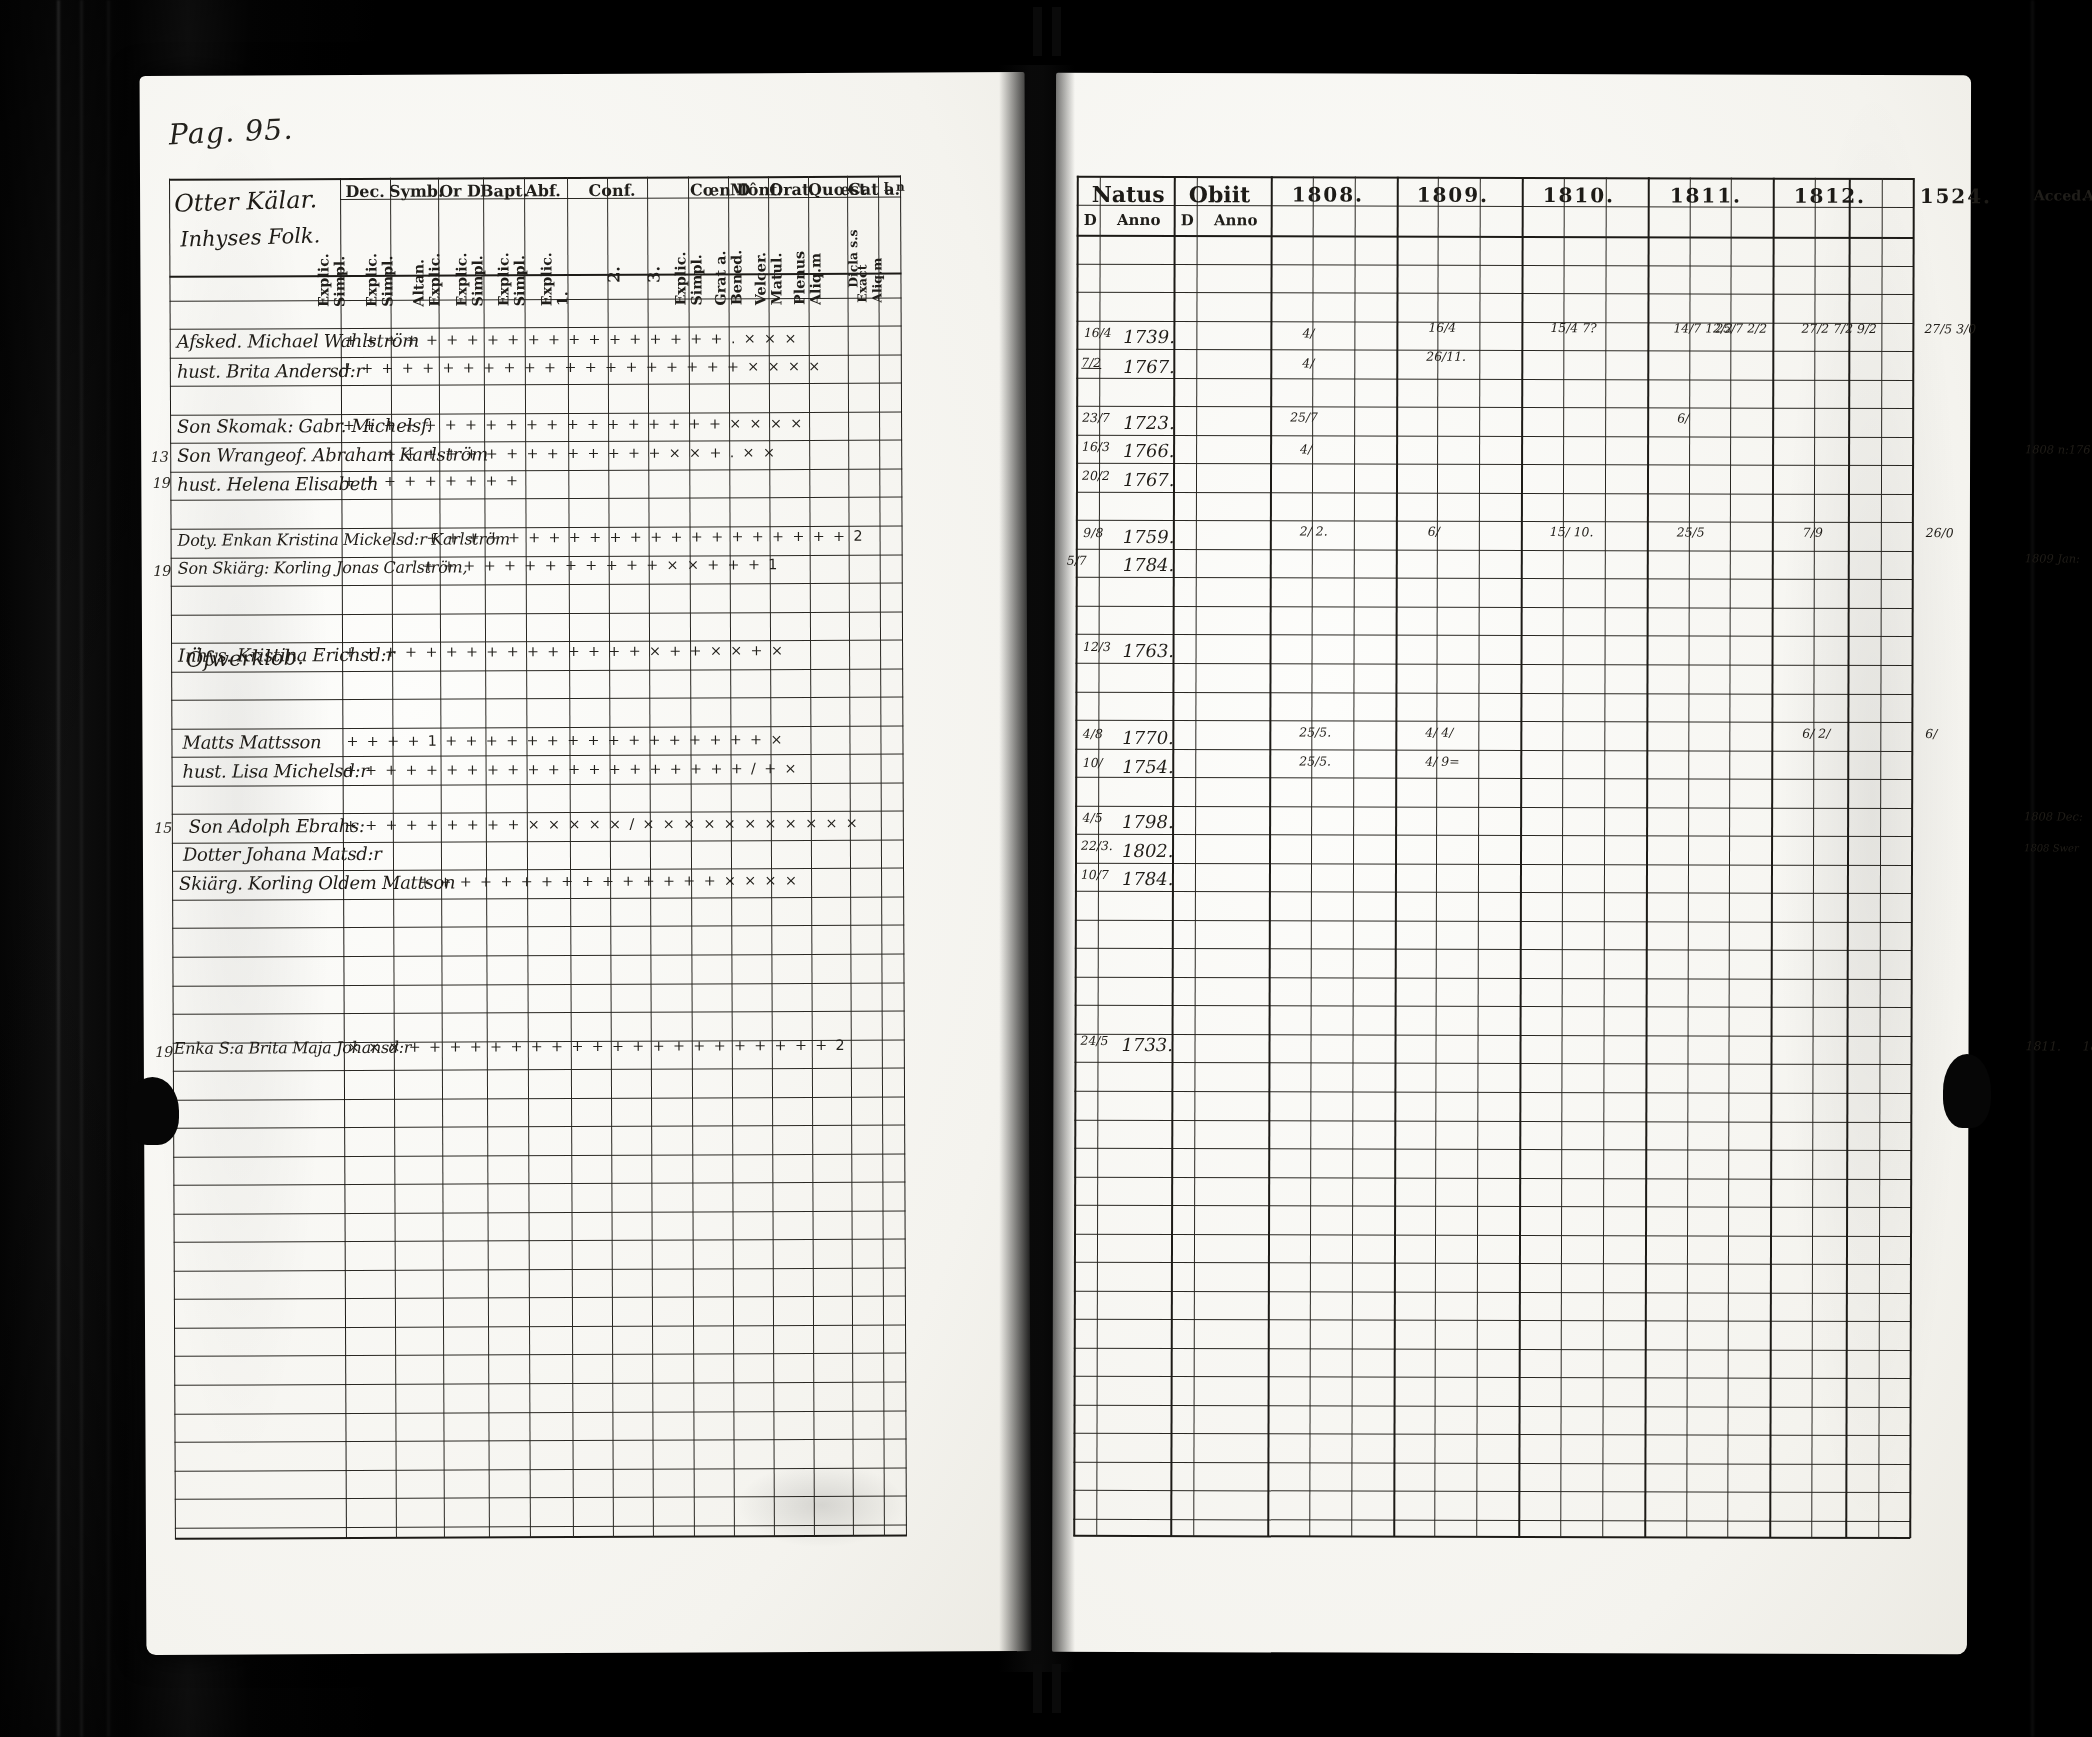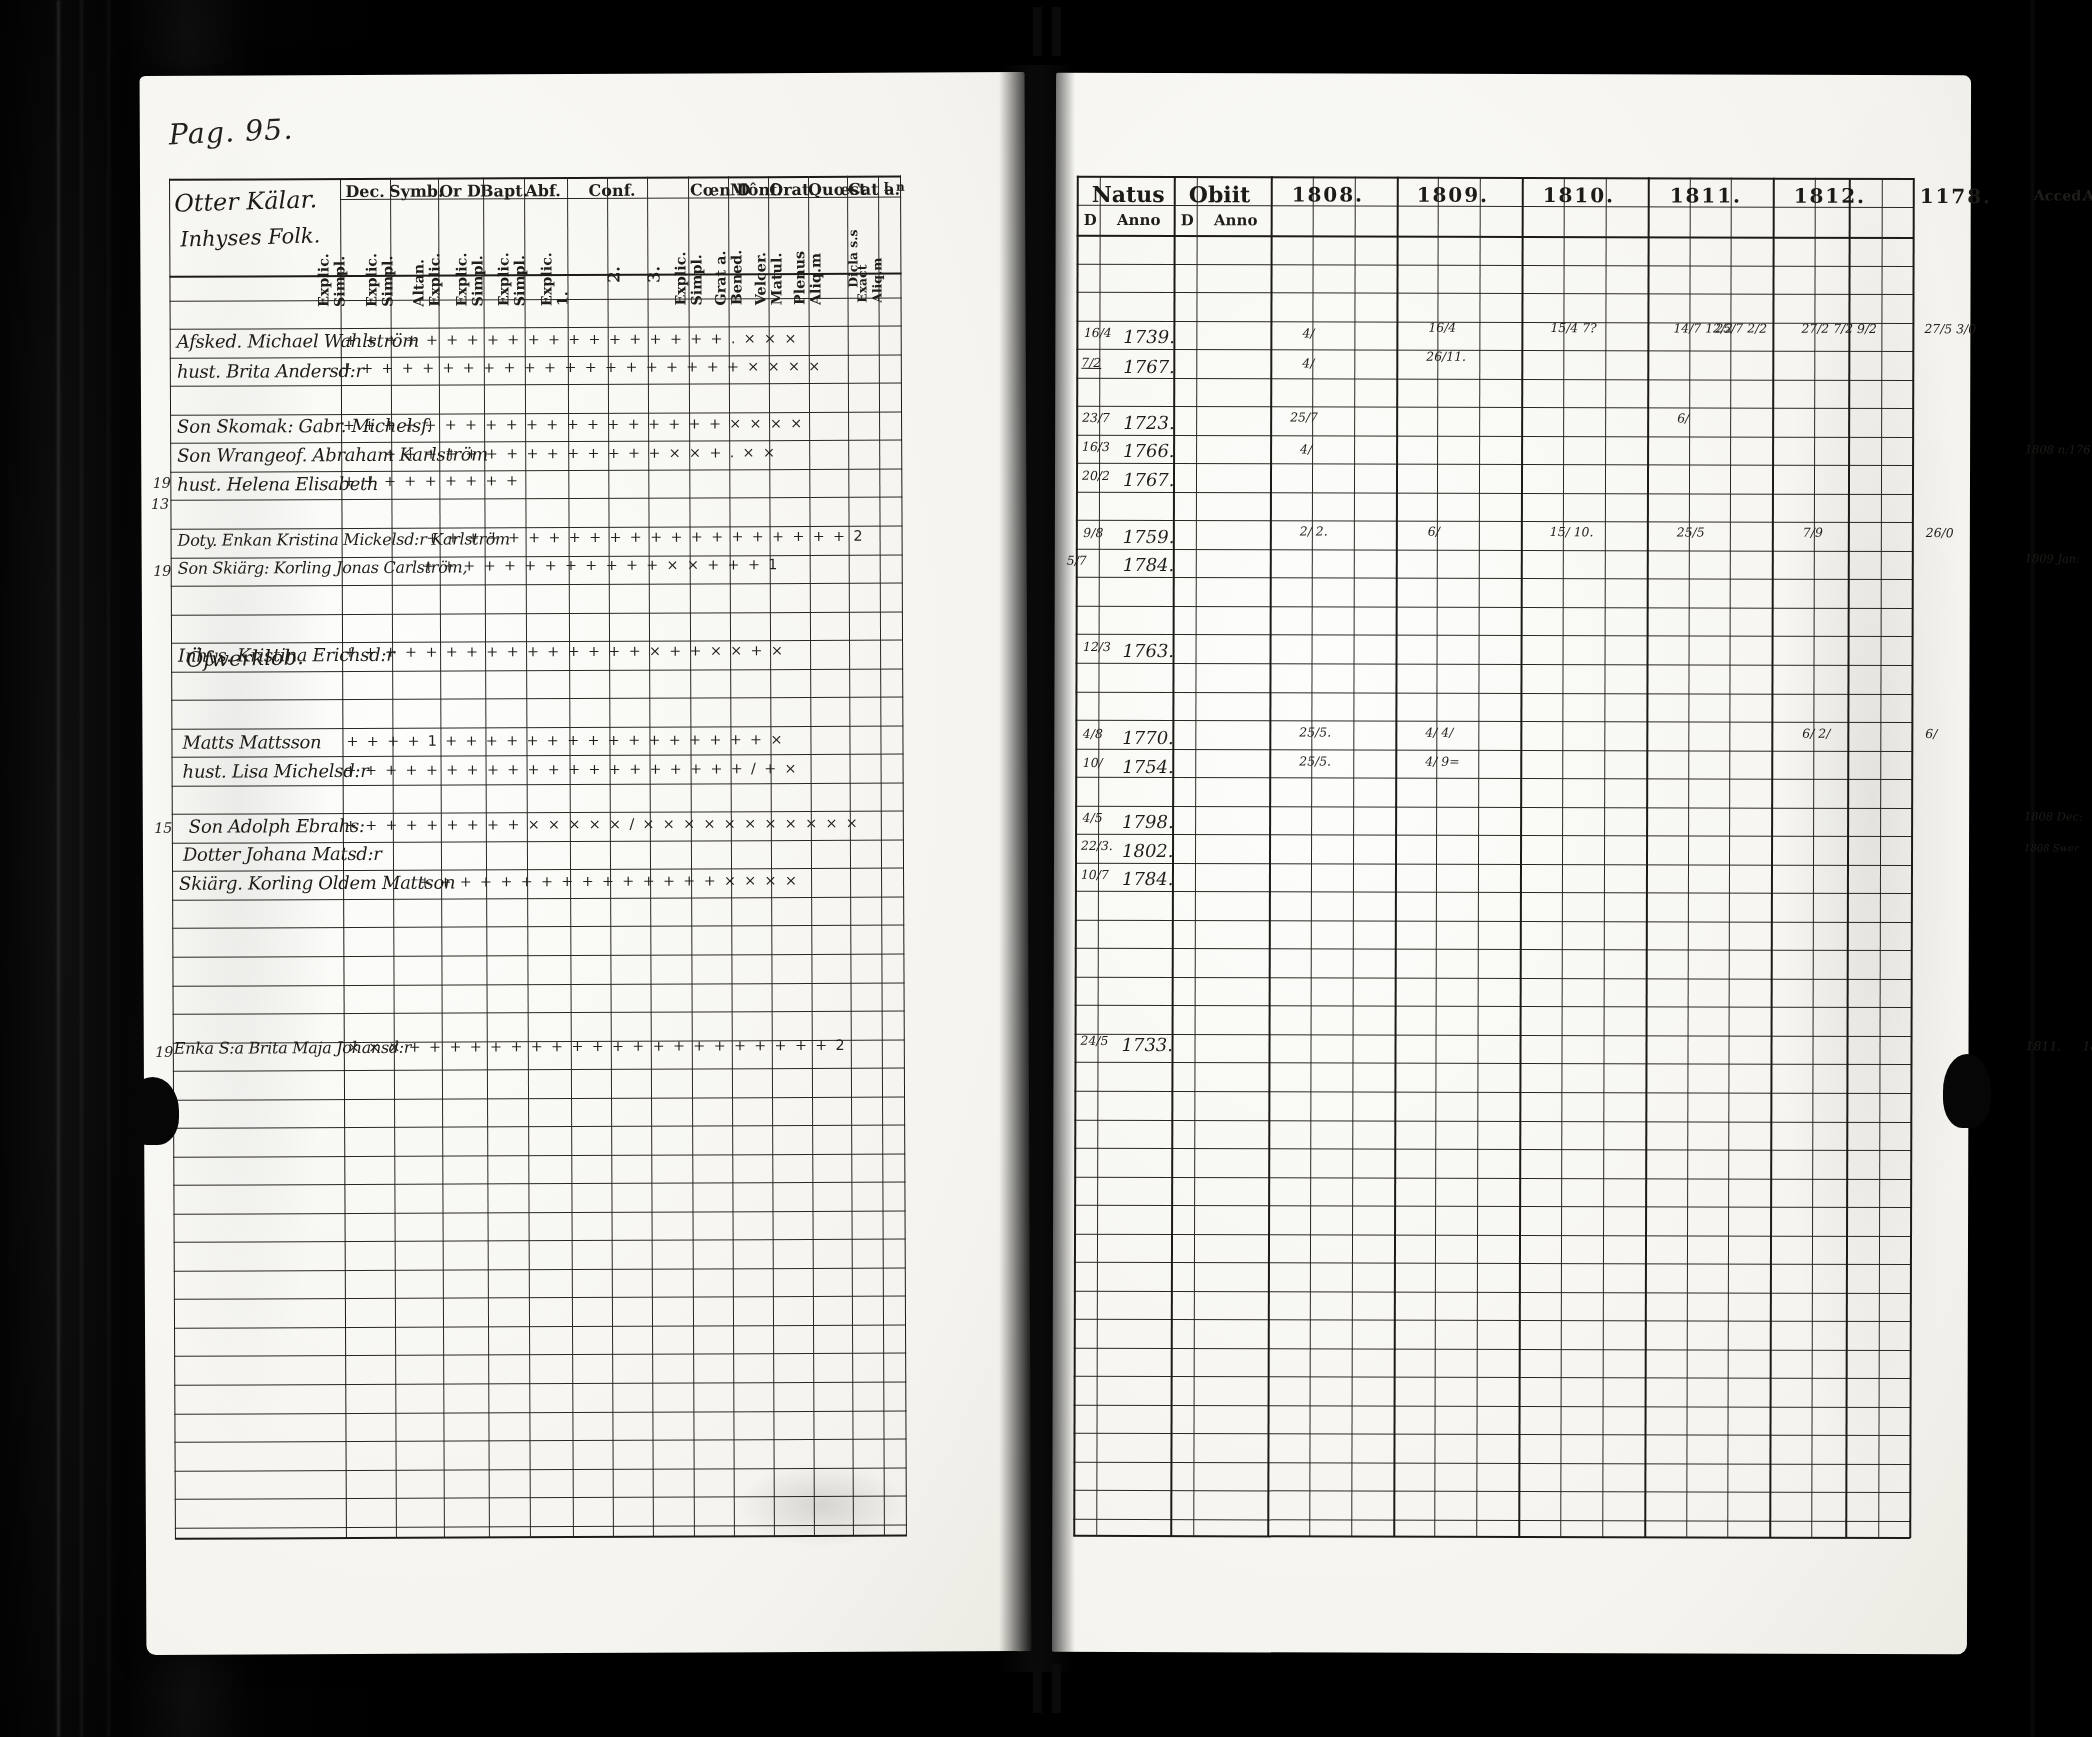--- a/index.html
+++ b/index.html
@@ -351,21 +351,21 @@
 
         <div class="entry" style="left:36px; top:255px;">Afsked. Michael Wahlström</div>
         <div class="marks" style="left:204px; top:257px;">+ + + +  + +  + +  + + +  + +  + +  + +  + + .  × ×  ×</div>
 
         <div class="entry" style="left:36px; top:285px;">hust. Brita Andersd:r</div>
         <div class="marks" style="left:200px; top:285px;">+ +  + + +  + +  + +  + + +  + +  + +  + +  + +  × ×  × ×</div>
 
         <div class="entry" style="left:36px; top:340px;">Son Skomak: Gabr. Michelsf.</div>
         <div class="marks" style="left:202px; top:342px;">+ + + +  + +  + +  + + +  + +  + +  + +  + +  × ×  × ×</div>
 
-        <div class="rowno" style="left:9.5px; top:373px;margin-top:47px;">13</div>
+        <div class="rowno" style="left:9.5px; top:373px;">13</div>
         <div class="entry" style="left:36px; top:369px;">Son Wrangeof. Abraham Karlström</div>
         <div class="marks" style="left:243px; top:371px;">+ + +  + +  + +  + + +  + +  + +  × ×  + .  × ×</div>
 
         <div class="rowno" style="left:11.4px; top:399px;">19</div>
         <div class="entry" style="left:36px; top:398px;">hust. Helena Elisabeth</div>
         <div class="marks" style="left:202px; top:398px;">+ +  + +  + +  + + +</div>
 
         <div class="entry" style="left:36px; top:455px; font-size:16px;">Doty. Enkan Kristina Mickelsd:r Karlström</div>
         <div class="marks" style="left:285px; top:455px;">+ + +  + +  + +  + + +  + +  + +  + +  + +  + +  +  2</div>
 
@@ -483,21 +483,21 @@
         <div class="colhead-top" style="left:23px; top:138px; width:23px; font-size:15px;">D</div>
         <div class="colhead-top" style="left:46px; top:138px; width:74px; font-size:15px;">Anno</div>
         <div class="colhead-top" style="left:120px; top:138px; width:23px; font-size:15px;">D</div>
         <div class="colhead-top" style="left:143px; top:138px; width:74px; font-size:15px;">Anno</div>
 
         <div class="yearhead" style="left:236px; top:109px;">1808.</div>
         <div class="yearhead" style="left:361px; top:109px;">1809.</div>
         <div class="yearhead" style="left:487px; top:109px;">1810.</div>
         <div class="yearhead" style="left:614px; top:109px;">1811.</div>
         <div class="yearhead" style="left:738px; top:109px;">1812.</div>
-        <div class="yearhead" style="left:864px; top:109px;">1178.</div>
+        <div class="yearhead" style="left:864px; top:109px;">1524.</div>
         <div class="colhead-top" style="left:978px; top:112px; width:48px; font-size:14.3px;">Acced.</div>
         <div class="colhead-top" style="left:1027px; top:112px; width:32px; font-size:14.3px;">Abf.</div>
 
         <div class="fracd" style="left:28.5px; top:255px;">16/4</div>
         <div class="yeartext" style="left:68px; top:253px;">1739.</div>
         <div class="fracd" style="left:26px; top:285px;text-decoration:underline;">7/2</div>
         <div class="yeartext" style="left:68px; top:283px;">1767.</div>
 
         <div class="fracd" style="left:27px; top:340px;">23/7</div>
         <div class="yeartext" style="left:68px; top:339px;">1723.</div>

